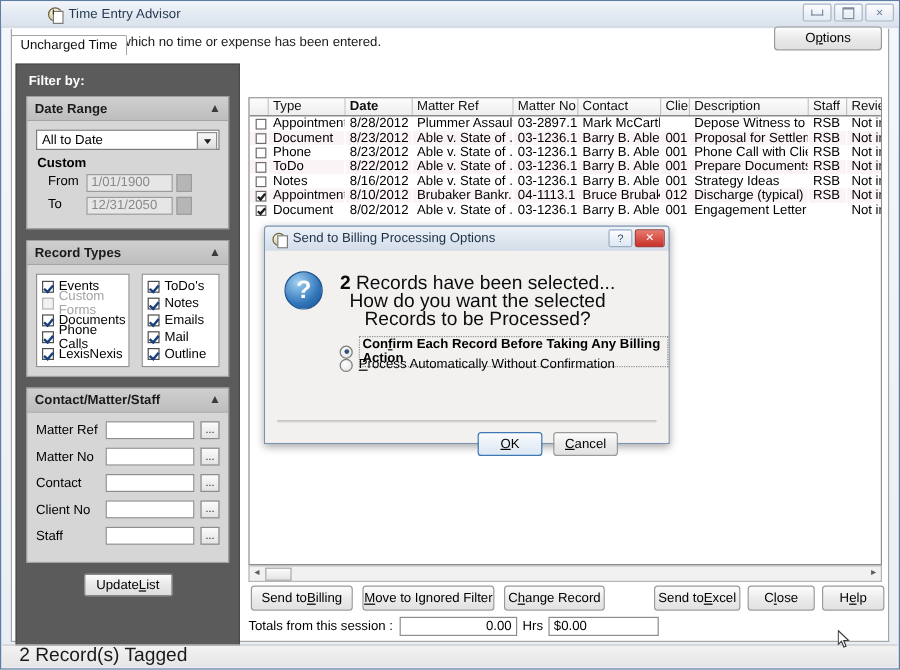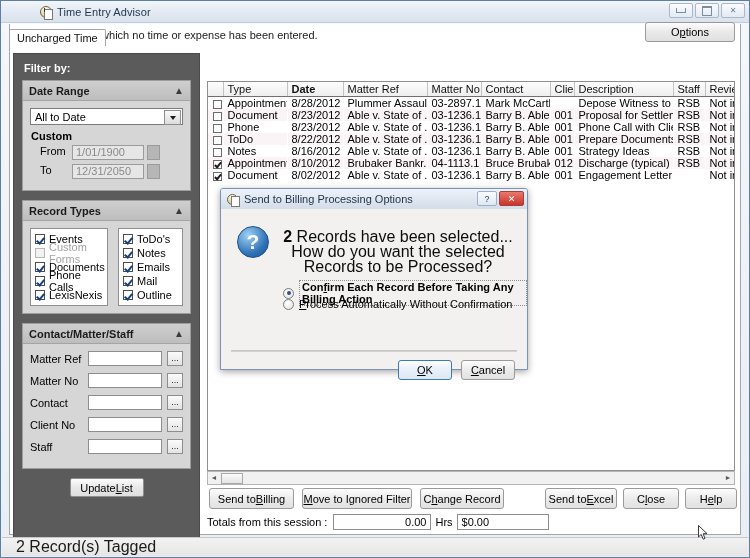--- a/index.html
+++ b/index.html
@@ -208,21 +208,21 @@
   
   #statusbar{
     position:absolute;left:1px;right:1px;bottom:1px;height:18px;
     background:linear-gradient(#f2f2f2,#e6e6e6);border-top:1px solid #c8c8c8;
     display:flex;align-items:center;
   }
   #status-text{margin-left:14px;font-size:16px;color:#1a1a1a;}
 
   
   #dialog{
-    position:absolute;left:219px;top:187px;width:308px;height:182px;
+    position:absolute;left:219px;top:187px;width:338px;height:182px;
     box-sizing:border-box;border:1px solid #7a93b4;border-radius:3px 3px 0 0;
     background:#f0f0f0;
     box-shadow:0 2px 7px rgba(0,0,0,.35);
   }
   #dlg-title{
     position:relative;height:20px;
     background:linear-gradient(#eef3f9,#dde5ef 60%,#d3dce8);
     border-bottom:1px solid #b6c3d3;border-radius:2px 2px 0 0;
     display:flex;align-items:center;
   }

